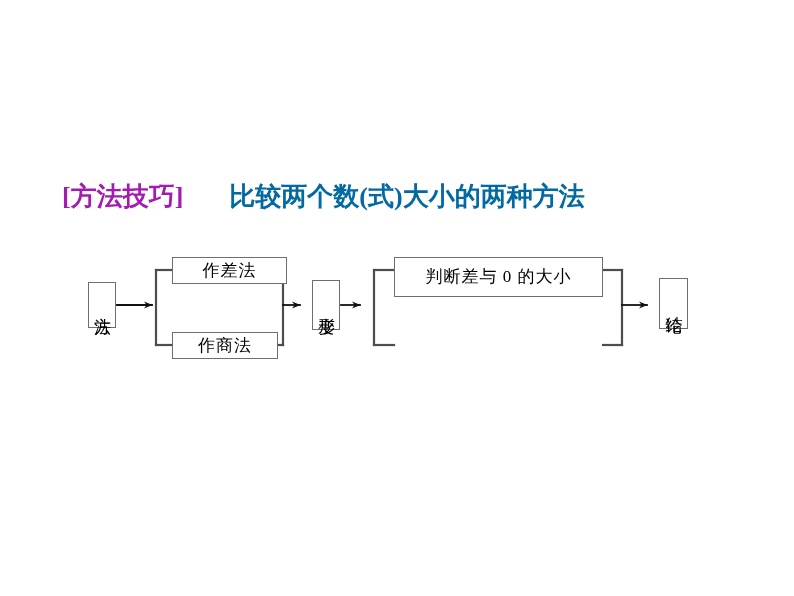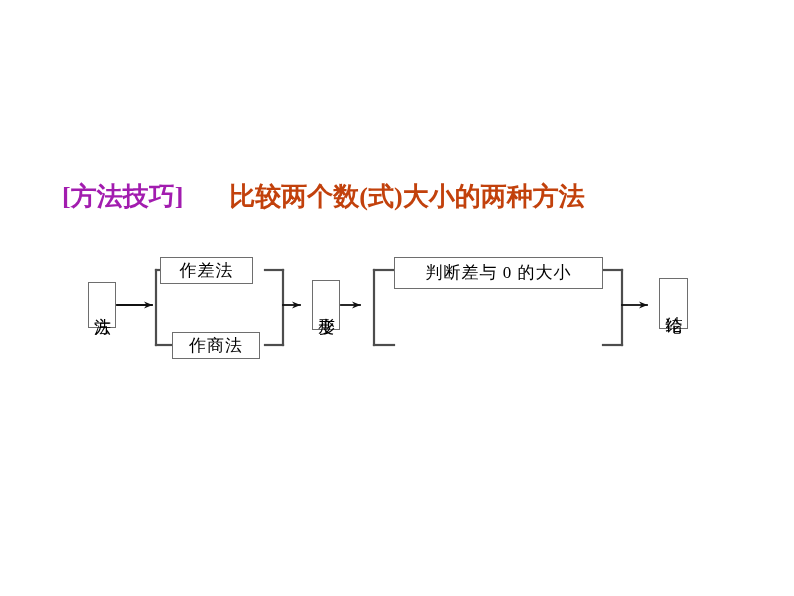--- a/index.html
+++ b/index.html
@@ -35,21 +35,21 @@
     line-height: 30px;
   }
   .heading .tag {
     color: #a21caf;
   }
   .heading .gap {
     display: inline-block;
     width: 46px;
   }
   .heading .subject {
-    color: #c2410c;
+    color: #0369a1;
   }
 
   
   .flow {
     position: absolute;
     left: 0;
     top: 0;
     width: 794px;
     height: 596px;
   }
@@ -80,24 +80,24 @@
     letter-spacing: 0;
   }
   .node.vert .inner {
     writing-mode: vertical-rl;
     text-orientation: upright;
     letter-spacing: 1px;
   }
 
   
   #node-fangfa   { left: 88px;  top: 282px; width: 28px;  height: 46px; }
-  #node-zuocha   { left: 160px; top: 257px; width: 93px;  height: 27px; }
-  #node-zuoshang { left: 172px; top: 332px; width: 88px;  height: 27px; }
+  #node-zuocha   { left: 172px; top: 257px; width: 115px;  height: 27px; }
+  #node-zuoshang { left: 172px; top: 332px; width: 106px;  height: 27px; }
   #node-bianxing { left: 312px; top: 280px; width: 28px;  height: 50px; }
-  #node-cha0     { left: 394px; top: 257px; width: 209px; height: 32px; }
+  #node-cha0     { left: 394px; top: 257px; width: 209px; height: 40px; }
   #node-shang1   { left: 394px; top: 331px; width: 209px; height: 30px; }
   #node-jielun   { left: 659px; top: 278px; width: 29px;  height: 51px; }
 
   
   .wires {
     position: absolute;
     left: 0; top: 0;
     width: 794px;
     height: 596px;
     pointer-events: none;

